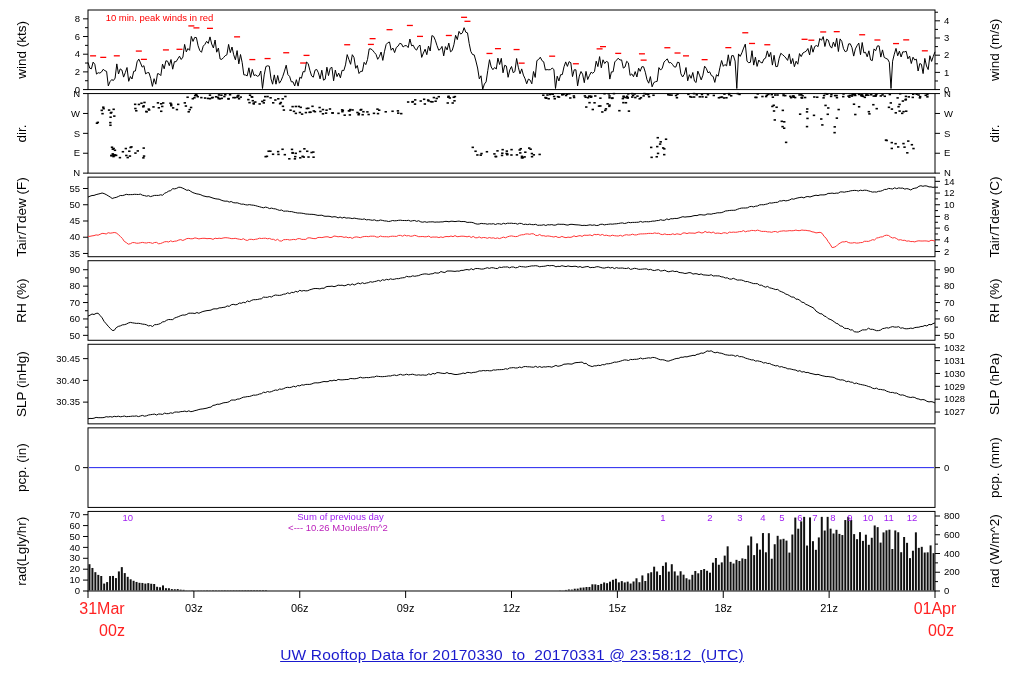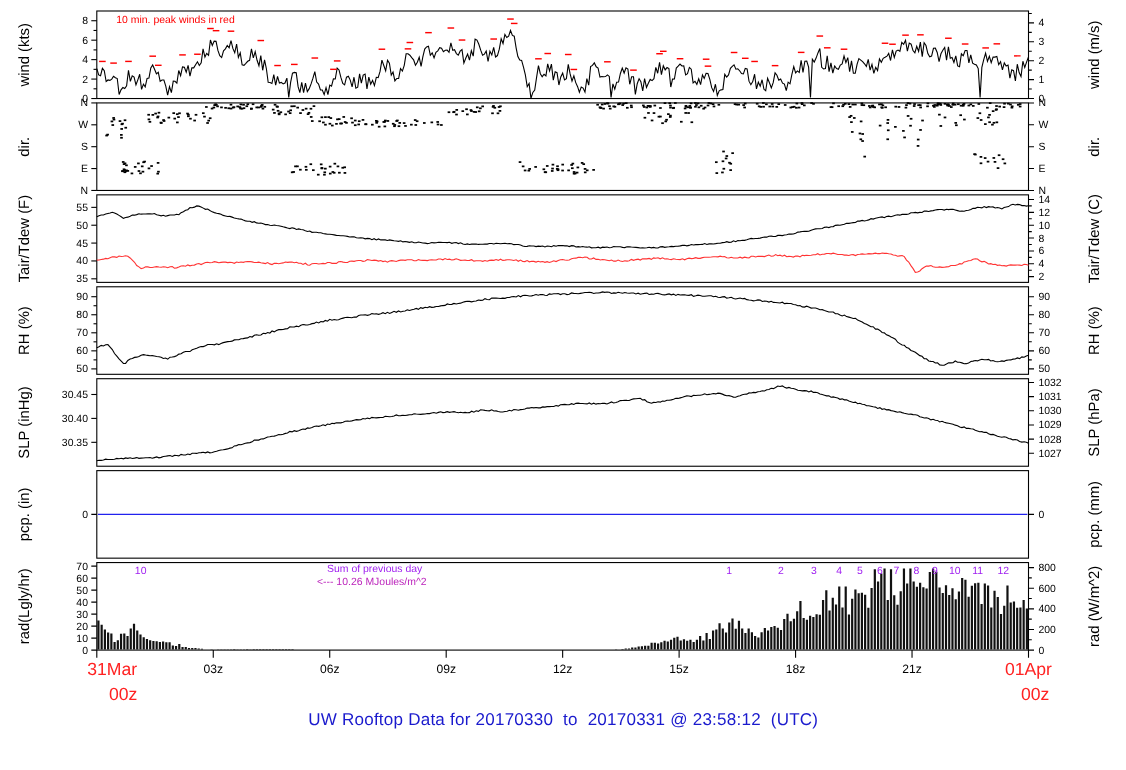--- a/index.html
+++ b/index.html
@@ -1,20 +1,20 @@
 <!DOCTYPE html>
 <html><head>
 <meta charset="utf-8">
 <style>
   html,body{margin:0;padding:0;background:#fff;}
   .screen{position:relative;width:1024px;height:700px;background:#ffffff;overflow:hidden;
           font-family:"Liberation Sans", sans-serif;}
   #chart-svg{position:absolute;left:0;top:0;}
   .chart-title{position:absolute;left:0;top:646px;width:1024px;text-align:center;
-               font-size:15.5px;white-space:pre;letter-spacing:0.2px;}
+               font-size:15.5px;white-space:pre;letter-spacing:0.2px;text-decoration:underline;}
 </style>
 </head>
 <body>
 
 <div class="screen">
   <svg id="chart-svg" width="1024" height="645">
       <g>
         <rect x="88" y="10" width="847" height="79.57" fill="none" stroke="#000000" stroke-width="1"></rect>
         <line x1="83" x2="88" y1="89.57" y2="89.57" stroke="#000000" stroke-width="1"></line>
         <text x="80" y="92.77" font-family="&quot;Liberation Sans&quot;, sans-serif" fill="#000" font-size="9.5px" text-anchor="end">0</text>

